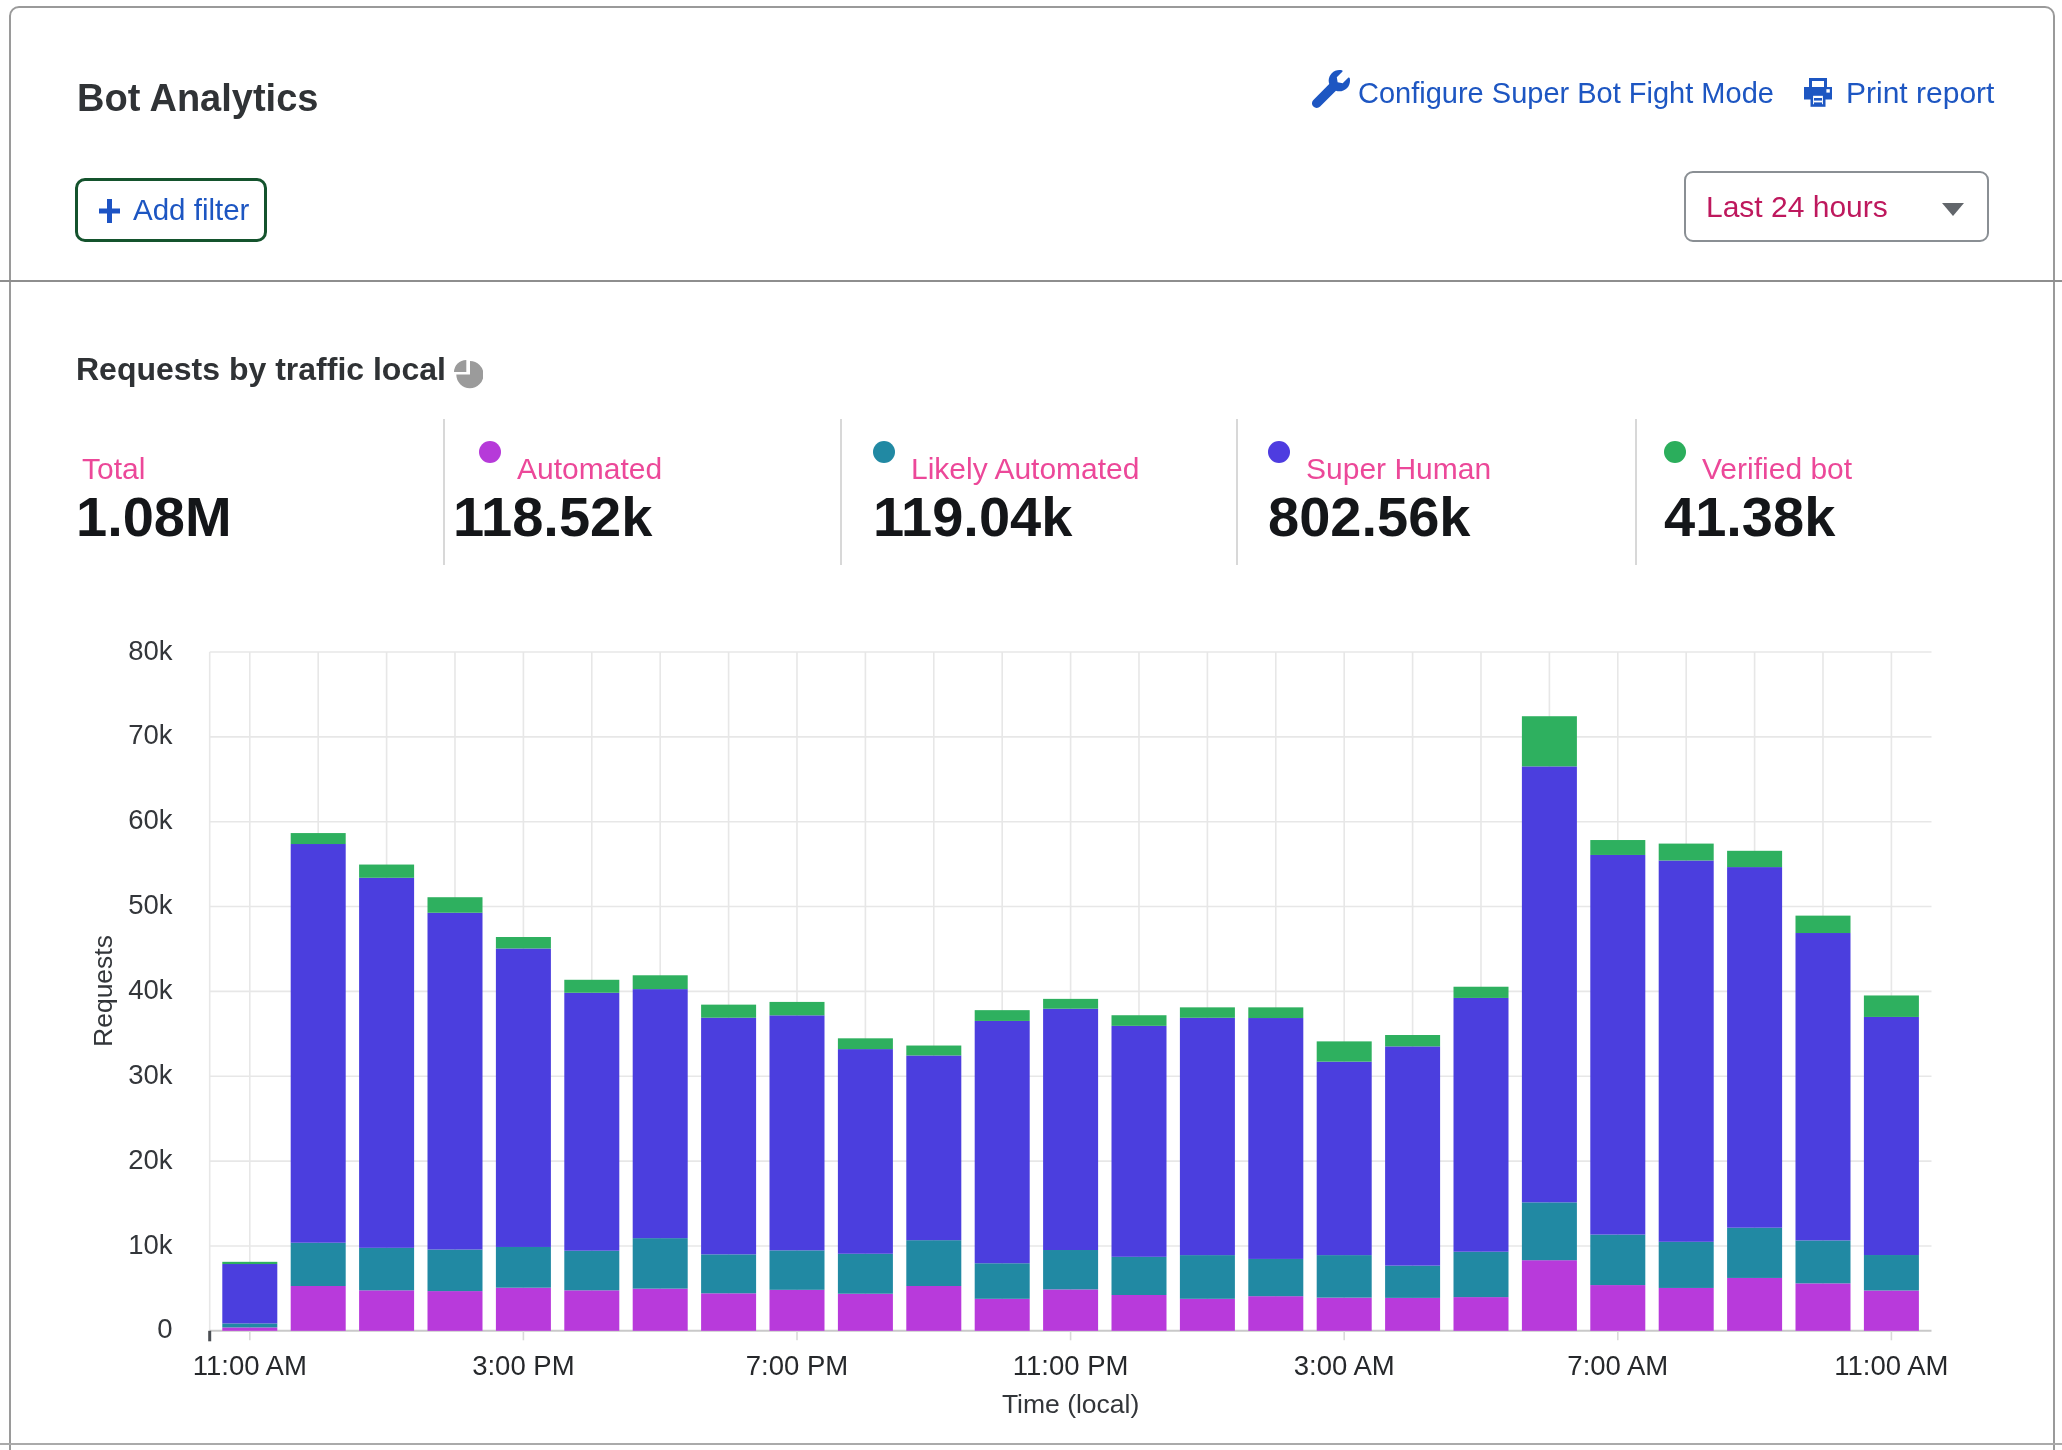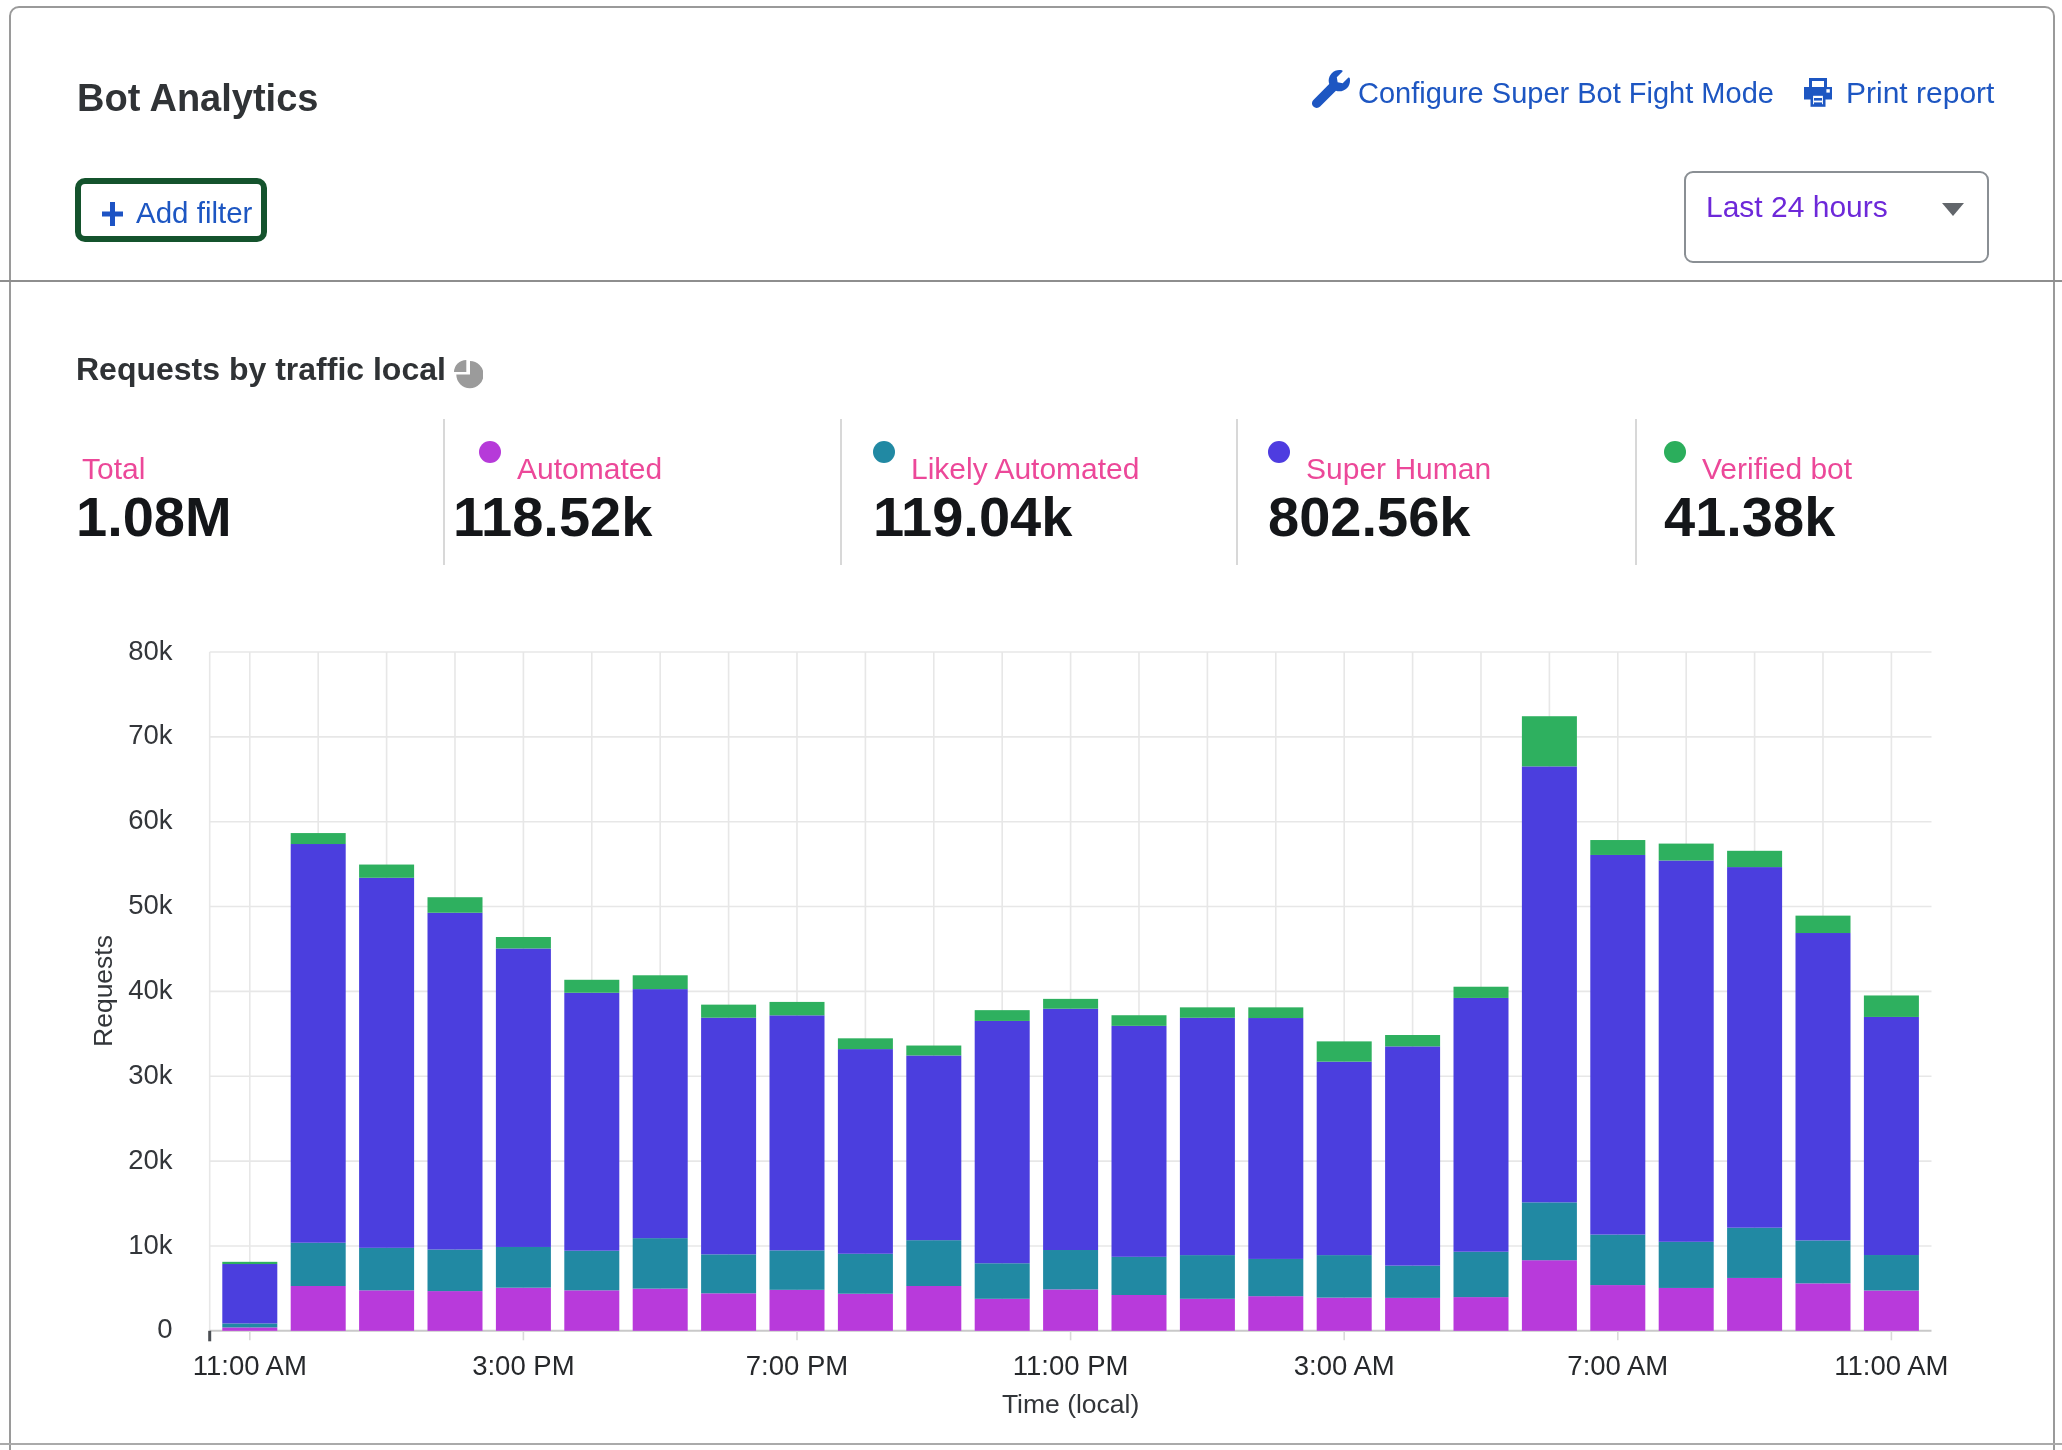--- a/index.html
+++ b/index.html
@@ -21,29 +21,29 @@
 <svg width="30" height="30" viewBox="0 0 30 30" style="position:absolute;left:1803px;top:78px">
     <rect x="7.5" y="1.5" width="15" height="9" fill="none" stroke="#1d56c2" stroke-width="3"></rect>
     <path fill="#1d56c2" d="M1 9h28v12.5H1z"></path>
     <rect x="8.8" y="16.5" width="12.4" height="11" fill="#fff" stroke="#1d56c2" stroke-width="2.6"></rect>
     <rect x="11" y="20" width="8" height="2.6" fill="#1d56c2"></rect>
     <rect x="11" y="24.4" width="8" height="2.6" fill="#1d56c2"></rect>
     <rect x="23.4" y="11.2" width="3.4" height="3.4" fill="#fff"></rect>
   </svg>
 <div class="abs" style="left:1846px;top:78px;font-size:30px;color:#1d56c2;line-height:1">Print report</div>
 
-<div class="abs" style="left:75px;top:178px;width:192px;height:64px;border:6px solid #14532d;border-radius:10px;color:#1d56c2">
+<div class="abs" style="left:75px;top:178px;width:192px;height:64px;border:3px solid #14532d;border-radius:10px;color:#1d56c2">
   <svg width="22" height="24" viewBox="0 0 22 24" style="position:absolute;left:21px;top:18px">
       <rect x="0" y="9.5" width="21" height="5" fill="#1d53c4"></rect>
       <rect x="8" y="0" width="5" height="24" fill="#1d53c4"></rect>
     </svg>
   <span style="position:absolute;left:55px;top:14px;font-size:29.5px;line-height:1">Add filter</span>
 </div>
 
-<div class="abs" style="left:1684px;top:171px;width:305px;height:92px;border:2px solid #8a8f94;border-radius:9px;color:#6d28d9">
+<div class="abs" style="left:1684px;top:171px;width:305px;height:71px;border:2px solid #8a8f94;border-radius:9px;color:#be185d">
   <span style="position:absolute;left:20px;top:19px;font-size:30px;line-height:1">Last 24 hours</span>
   <svg width="22" height="13" viewBox="0 0 22 13" style="position:absolute;left:256px;top:30px">
       <path fill="#62666b" d="M0 0h22L11 13z"></path>
     </svg>
 </div>
 
 <div class="abs" style="left:76px;top:353px;font-size:32px;font-weight:700;color:#2f3235;line-height:1">Requests by traffic local</div>
 <svg width="30" height="30" viewBox="0 0 30 30" style="position:absolute;left:453px;top:359px">
     <path fill="#9b9b9b" d="M17 15.5 L17 2 A13.6 13.6 0 1 1 3.3 15.5 Z"></path>
     <path fill="#9b9b9b" d="M13.3 13 L13.3 0.9 A12.2 12.2 0 0 0 1 13 Z"></path>

